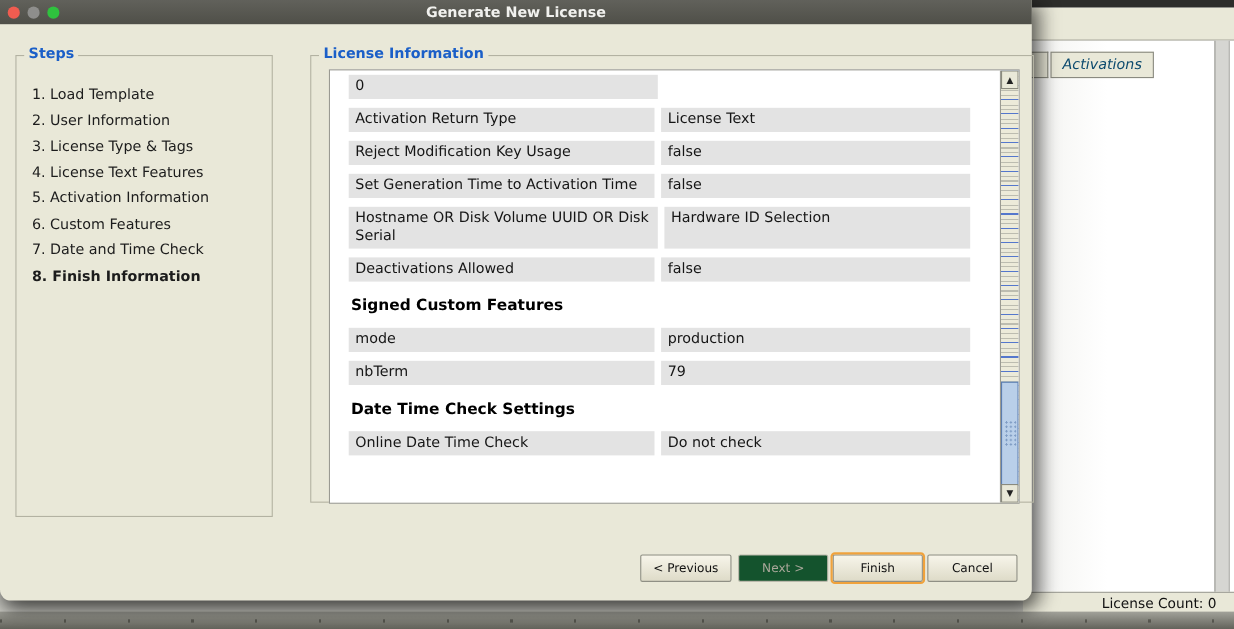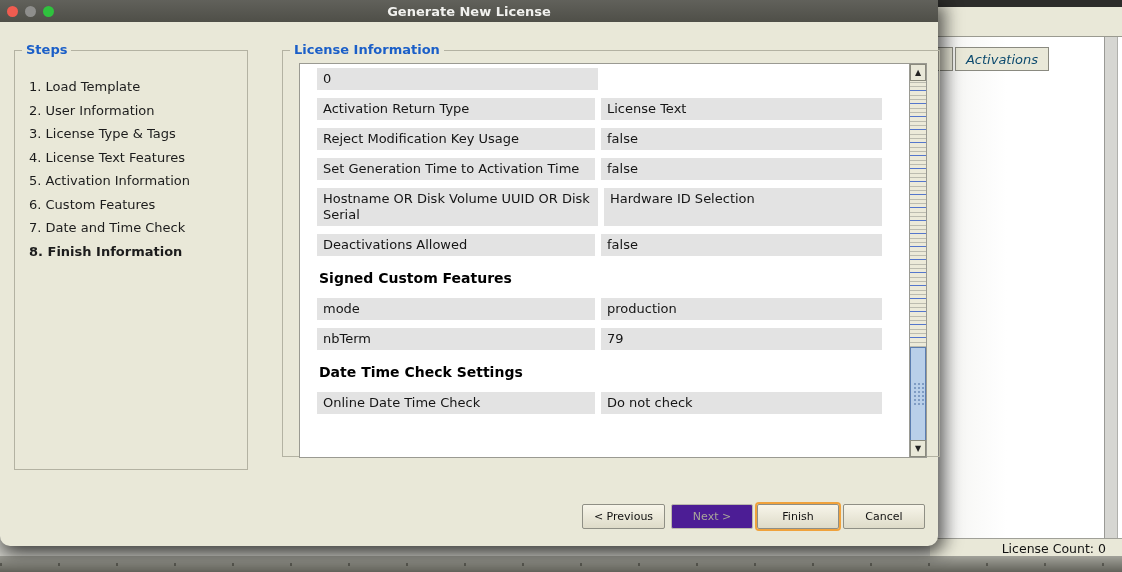--- a/index.html
+++ b/index.html
@@ -59,21 +59,21 @@
   .sb-btn{position:absolute;left:0;width:16px;height:17px;background:var(--beige);border:1px solid #8a8a7e;font-size:8px;color:#222;display:flex;align-items:center;justify-content:center;}
   .sb-up{top:0;}
   .sb-down{bottom:0;}
   .sb-thumb{position:absolute;left:0;top:283px;width:16px;height:94px;background:var(--thumb-blue);border:1px solid var(--thumb-border);}
   .sb-thumb::after{content:"";position:absolute;left:2px;top:34px;width:11px;height:24px;
       background-image:radial-gradient(#7f9cc4 34%,transparent 38%);background-size:4px 4px;}
 
   
   .wiz-btn{position:absolute;top:504px;height:25px;background:linear-gradient(#f7f5ea,var(--beige-dark));border:1px solid #8f8f85;border-radius:2px;font-family:"DejaVu Sans","Liberation Sans",sans-serif;font-size:11px;color:#111;text-align:center;}
   .btn-previous{left:582px;width:83px;}
-  .btn-next{left:671px;width:82px;color:#a9a79a;background:#4c1d95;border-color:#bbb9ac;}
+  .btn-next{left:671px;width:82px;color:#a9a79a;background:#14532d;border-color:#bbb9ac;}
   .btn-finish{left:757px;width:82px;outline:2px solid var(--focus-orange);outline-offset:0;}
   .btn-cancel{left:843px;width:82px;}
 </style>
 </head>
 <body>
 
 <div class="screen">
 
   <div class="bg-window">
     <div class="bg-titlebar"></div>

